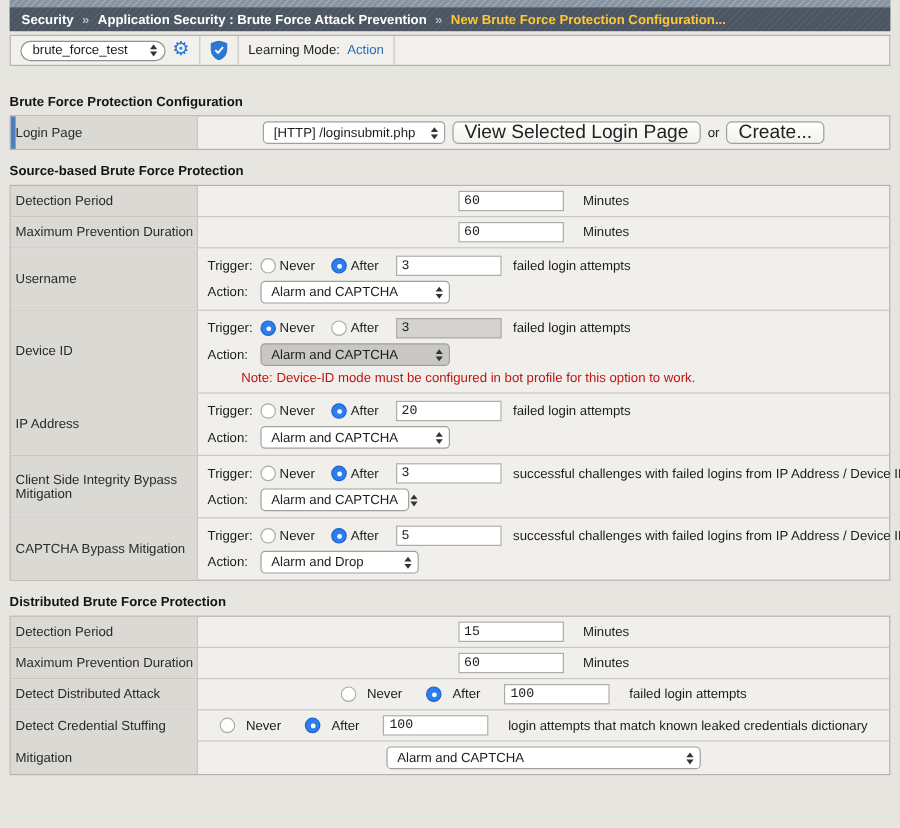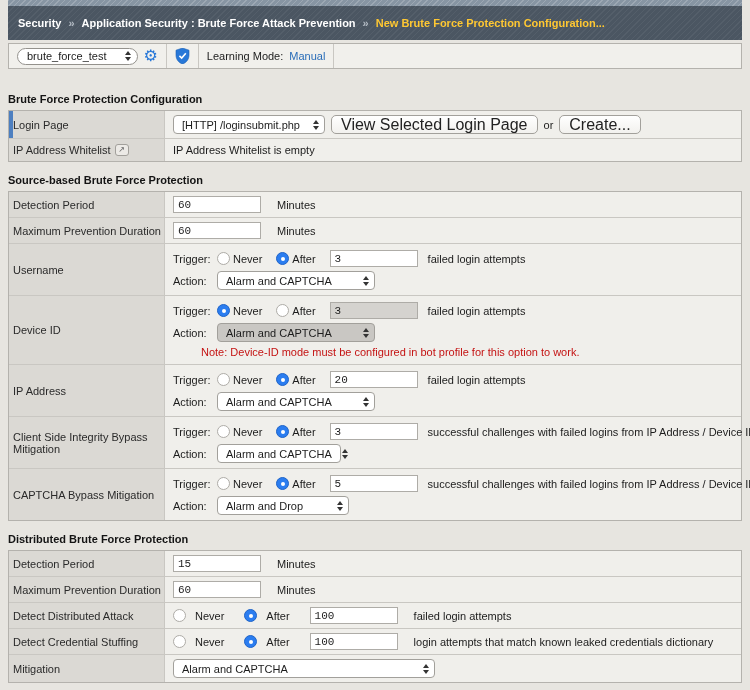--- a/index.html
+++ b/index.html
@@ -12,21 +12,21 @@
   }
   
   .crumb-wrap { margin:0 8px; }
   .crumb-strip {
     height:6px; background-color:#8795a3;
     background-image:repeating-linear-gradient(135deg, rgba(255,255,255,.18) 0 1px, transparent 1px 4px);
   }
   .crumb-bar {
     height:20px; background-color:#4b5662;
     background-image:repeating-linear-gradient(135deg, rgba(255,255,255,.05) 0 1px, transparent 1px 4px);
-    display:flex; align-items:center; padding:17px 10px; gap:7px;
+    display:flex; align-items:flex-end; padding:3px 10px; gap:7px;
     font-weight:bold; color:#fff; white-space:nowrap;
   }
   .crumb-sep { color:#b3bbc4; }
   .crumb-current { color:#ffc832; }
   
   .toolbar {
     margin:3px 8px 0; height:26px; background:#f1f0ec;
     border:1px solid #b4b2ad; display:flex; align-items:stretch;
   }
   .tb-cell { display:flex; align-items:center; gap:6px; padding:0 8px; border-right:1px solid #c9c7c2; }
@@ -44,21 +44,21 @@
   .mt-sec { margin-top:12px; }
   .cfg-table { margin:5px 8px 0; border:1px solid #b4b2ad; background:#f0efeb; }
   .cfg-row { display:flex; border-bottom:1px solid #c9c7c2; }
   .cfg-row:last-child { border-bottom:none; }
   .cell-label {
     width:156px; min-width:156px; background:#dbd9d4;
     border-right:1px solid #c9c7c2; border-left:4px solid transparent;
     padding:5px 0; display:flex; align-items:center; gap:4px; color:#2a2a2a;
   }
   .cell-label.marked { border-left-color:#4d7fc0; }
-  .cell-value { flex:1; padding:4px 8px; display:flex; align-items:center; gap:6px; }
+  .cell-value { flex:1; padding:4px 8px; display:flex; align-items:center; gap:6px;justify-content:center; }
   .cell-value.multi { flex-direction:column; align-items:flex-start; justify-content:center; gap:1px; padding:4px 8px; }
   .line { display:flex; align-items:center; height:21px; }
   .line.note-line { height:16px;padding-left:28px; }
   .trig-label { width:44px; }
   
   .radio {
     width:13px; height:13px; border-radius:50%;
     background:#fff; border:1px solid #aeaca7;
     display:inline-block; position:relative; flex:none;
     cursor:default;
@@ -127,21 +127,21 @@
   <div class="tb-cell">
     <span style="display:inline-flex">
       <svg width="15" height="16" viewBox="0 0 15 16">
         <path d="M7.5 0 L14 2.2 V7 C14 11.5 11.3 14.6 7.5 16 C3.7 14.6 1 11.5 1 7 V2.2 Z" fill="#2878d8" stroke="#1b5fb4" stroke-width="0.6"></path>
         <path d="M4.4 7.8 L6.7 10 L10.8 5.2" stroke="#ffffff" stroke-width="1.6" fill="none"></path>
       </svg>
     </span>
   </div>
   <div class="tb-cell">
     <span>Learning Mode:</span>
-    <span class="link">Manual</span>
+    <span class="link">Action</span>
   </div>
   <div class="tb-cell tb-fill"></div>
 </div>
 
 <div class="section-title mt-cfg">Brute Force Protection Configuration</div>
 <div class="cfg-table">
   <div class="cfg-row">
     <div class="cell-label marked">
       <span>Login Page</span>
     </div>
@@ -151,29 +151,20 @@
         <span class="sel-arrows">
             <b class="up"></b>
             <b class="dn"></b>
           </span>
       </span>
       <span class="btn">View Selected Login Page</span>
       <span>or</span>
       <span class="btn">Create...</span>
     </div>
   </div>
-  <div class="cfg-row">
-    <div class="cell-label">
-      <span>IP Address Whitelist</span>
-      <span class="popup-icon">↗</span>
-    </div>
-    <div class="cell-value">
-      <span>IP Address Whitelist is empty</span>
-    </div>
-  </div>
 </div>
 
 <div class="section-title mt-sec">Source-based Brute Force Protection</div>
 <div class="cfg-table">
 
   <div class="cfg-row">
     <div class="cell-label">
         <span>Detection Period</span>
       </div>
     <div class="cell-value">

